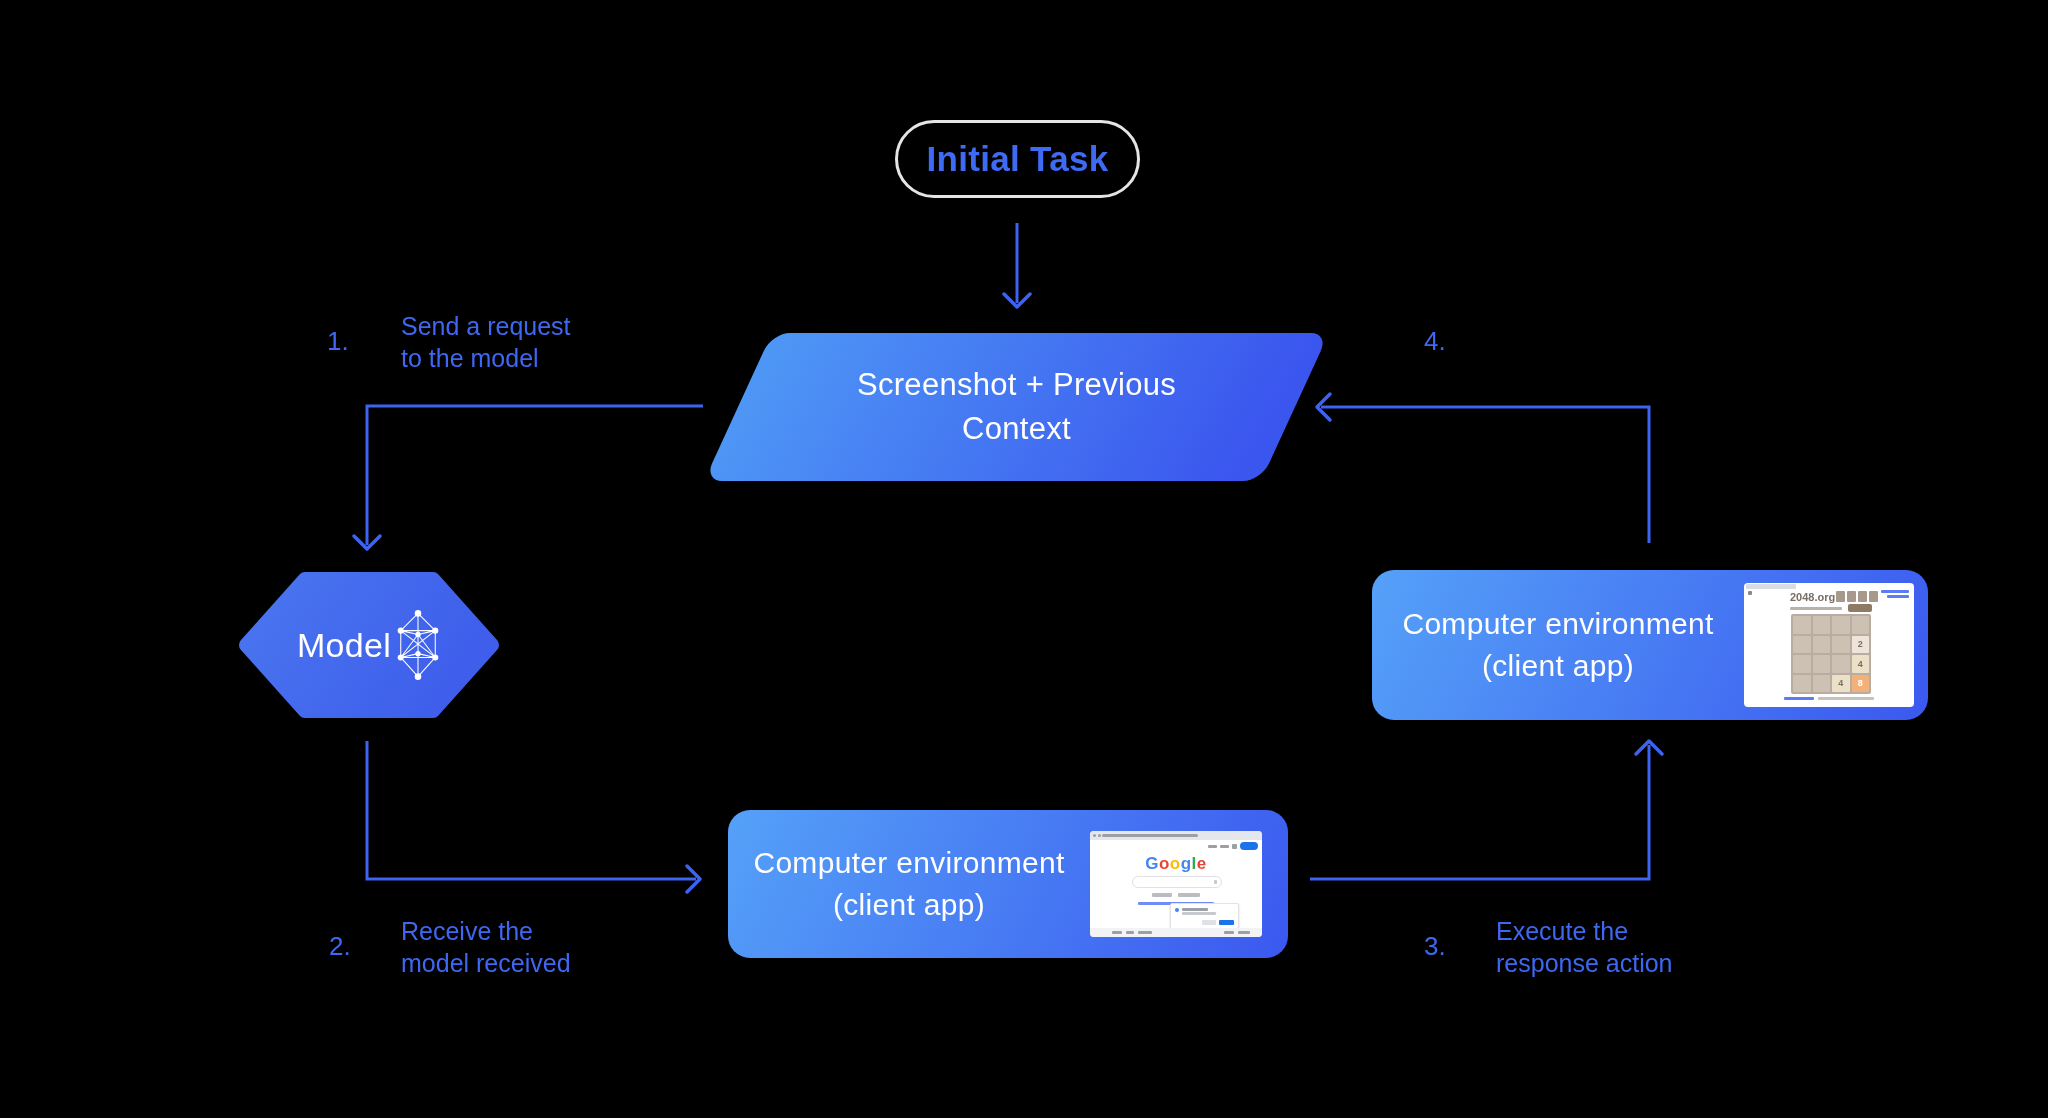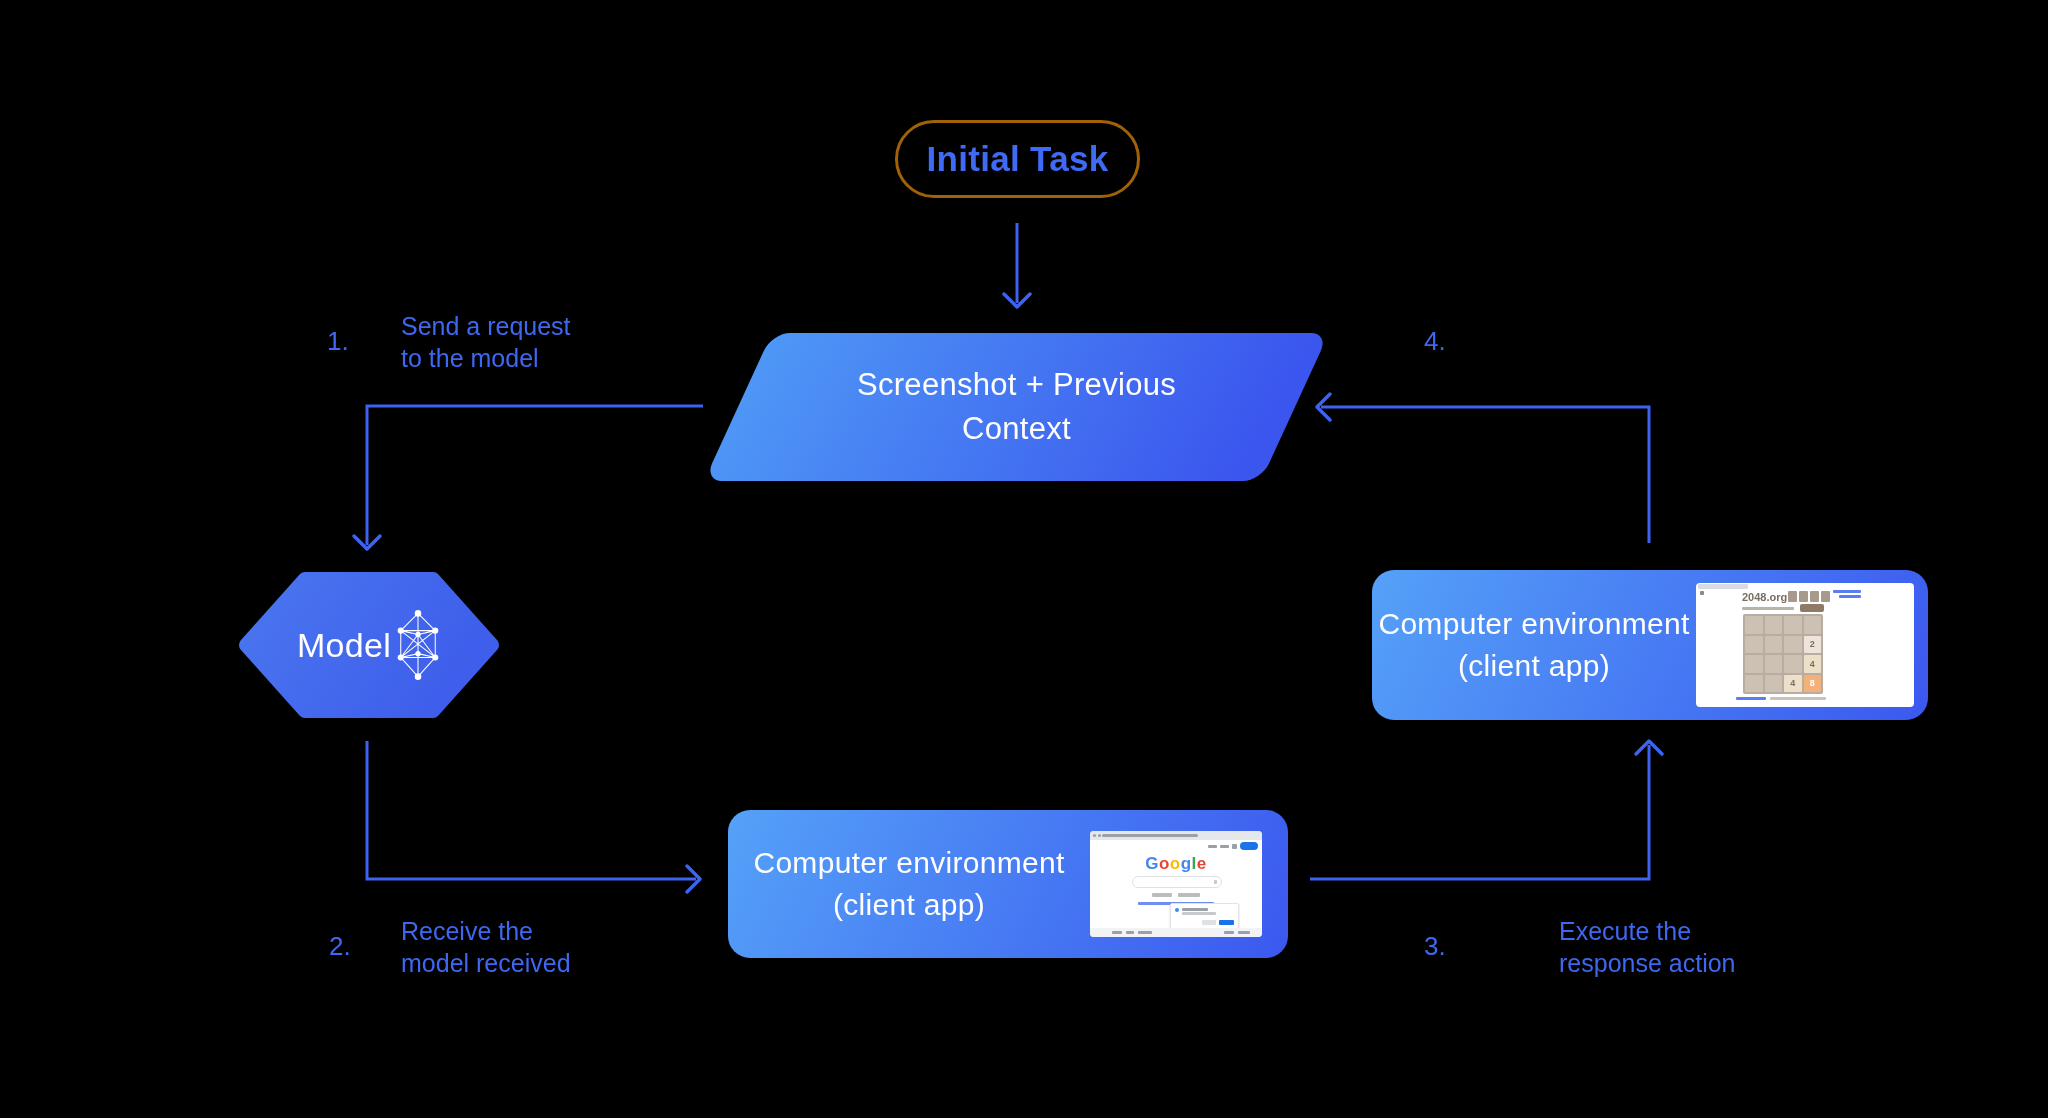--- a/index.html
+++ b/index.html
@@ -9,21 +9,21 @@
     height: 1118px;
     background: #000;
     font-family: "Liberation Sans", sans-serif;
     overflow: hidden;
   }
   .abs { position: absolute; }
 
   
   #initial-task {
     left: 895px; top: 120px; width: 245px; height: 78px;
-    border: 3px solid #a16207; border-radius: 42px;
+    border: 3px solid #e5e5e5; border-radius: 42px;
     display: flex; align-items: center; justify-content: center;
     box-sizing: border-box;
   }
   #initial-task .pill-label {
     color: #3F6AF3; font-size: 35px; font-weight: 700; letter-spacing: .3px;
   }
 
   
   #screenshot-context {
     left: 738px; top: 333px; width: 557px; height: 148px;
@@ -55,21 +55,21 @@
   #env-bottom { left: 728px; top: 810px; width: 560px; height: 148px; }
   .env-text { flex: 1; display: flex; flex-direction: column; align-items: center; justify-content: center; }
   .env-text .node-text { font-size: 30px; line-height: 42px; }
 
   
   .step-num { color: #3F69F2; font-size: 26px; font-weight: 500; }
   .step-label { color: #3E67F2; font-size: 25px; font-weight: 500; line-height: 32px; }
 
   
   .thumb { background: #fff; border-radius: 4px; overflow: hidden; position: relative; flex: none; }
-  #thumb-2048 { width: 170px; height: 124px; margin-right: 14px; filter: blur(.4px); padding-left: 48px; }
+  #thumb-2048 { width: 170px; height: 124px; margin-right: 14px; filter: blur(.4px); }
   #thumb-google { width: 172px; height: 106px; margin-right: 26px; filter: blur(.4px); }
   .blob { position: absolute; border-radius: 1px; }
 
   
   .t2048-title { position: absolute; left: 46px; top: 8px; font-size: 11px; font-weight: 700; color: #776e65; }
   .score-box { position: absolute; top: 8px; width: 9px; height: 11px; background: #a79a8d; border-radius: 1px; }
   .t2048-grid {
     position: absolute; left: 47px; top: 31px; width: 80px; height: 80px;
     background: #b9ada1; border-radius: 2px;
     display: grid; grid-template-columns: repeat(4,1fr); grid-template-rows: repeat(4,1fr);
@@ -239,20 +239,20 @@
     <div>to the model</div>
   </div>
 
   <div class="abs step-num" style="left:329px;top:931px">2.</div>
   <div class="abs step-label" style="left:401px;top:915px">
     <div>Receive the</div>
     <div>model received</div>
   </div>
 
   <div class="abs step-num" style="left:1424px;top:931px">3.</div>
-  <div class="abs step-label" style="left:1559px;top:915px">
+  <div class="abs step-label" style="left:1496px;top:915px">
     <div>Execute the</div>
     <div>response action</div>
   </div>
 
   <div class="abs step-num" style="left:1424px;top:326px">4.</div>
 
 </div>
 
 </body></html>

